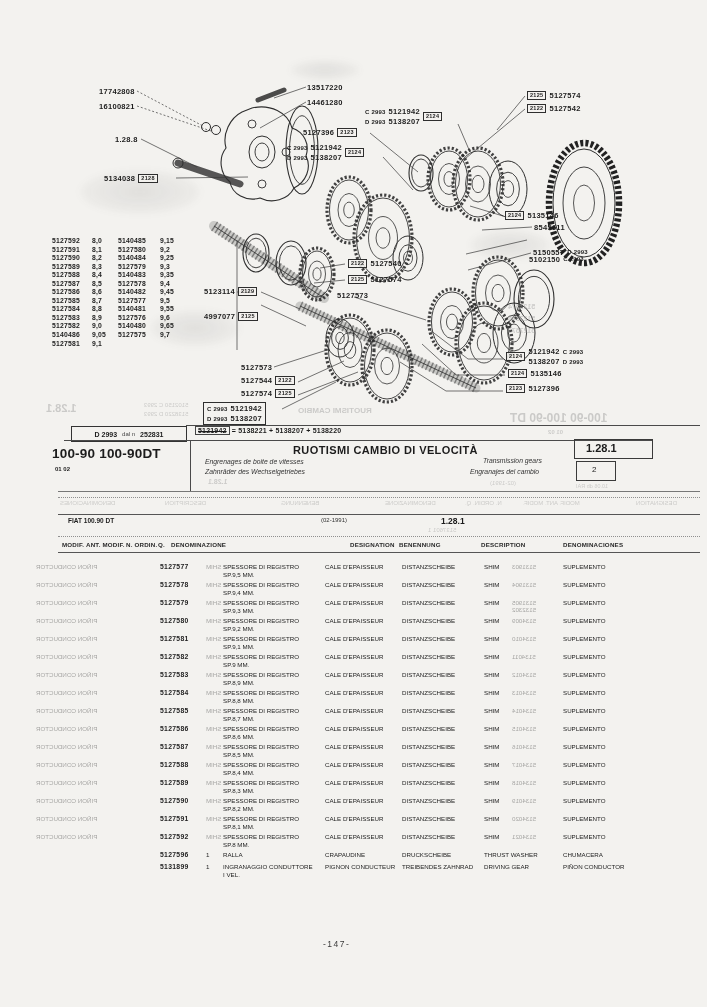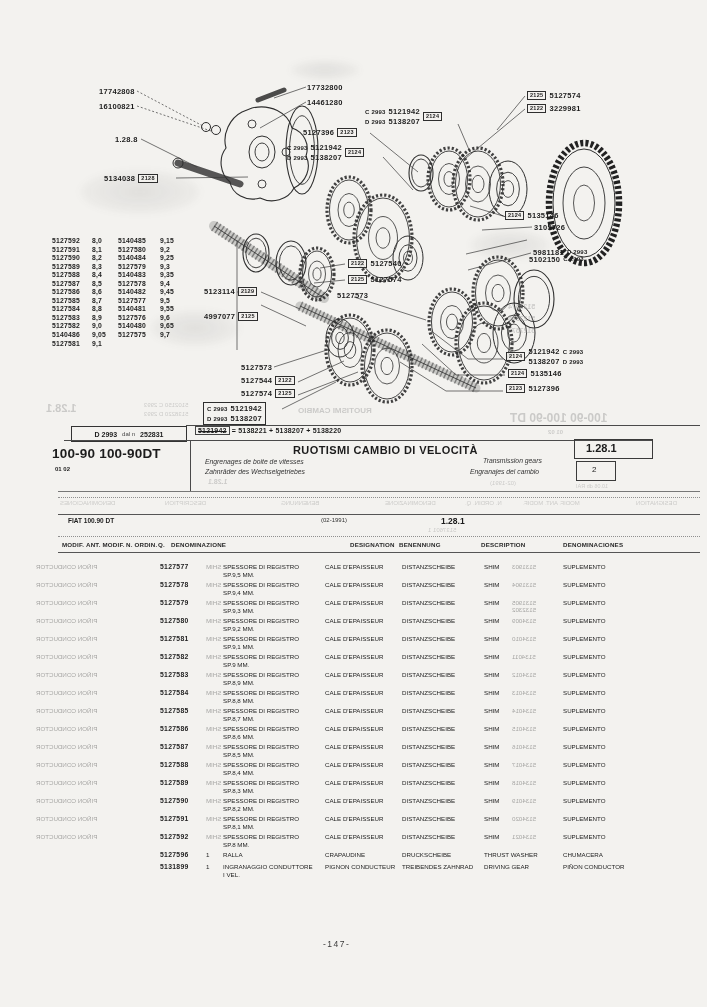--- a/index.html
+++ b/index.html
@@ -171,21 +171,21 @@
       <line x1="505" y1="375" x2="456" y2="375" stroke="#3a3a3a" stroke-width="0.7" stroke-dasharray="none"></line>
       <line x1="456" y1="375" x2="422" y2="344" stroke="#3a3a3a" stroke-width="0.7" stroke-dasharray="none"></line>
       <line x1="503" y1="391" x2="446" y2="391" stroke="#3a3a3a" stroke-width="0.7" stroke-dasharray="none"></line>
       <line x1="446" y1="391" x2="400" y2="362" stroke="#3a3a3a" stroke-width="0.7" stroke-dasharray="none"></line>
       <line x1="237" y1="240" x2="237" y2="350" stroke="#3a3a3a" stroke-width="0.7" stroke-dasharray="none"></line>
       <line x1="237" y1="292" x2="254" y2="292" stroke="#3a3a3a" stroke-width="0.7" stroke-dasharray="none"></line>
     </svg>
 
   <div id="diagram-labels">
       <div class="dlabel" style="left: 307px; top: 83px;">
-        <span>17732800</span>
+        <span>13517220</span>
       </div>
       <div class="dlabel" style="left: 307px; top: 98px;">
         <span>14461280</span>
       </div>
       <div class="dlabel" style="left: 99px; top: 87px;">
         <span>17742808</span>
       </div>
       <div class="dlabel" style="left: 99px; top: 102px;">
         <span>16100821</span>
       </div>
@@ -225,35 +225,35 @@
           </span>
         </span>
         <span class="codebox">2124</span>
       </div>
       <div class="dlabel" style="left: 527px; top: 91px;">
         <span class="codebox">2125</span>
         <span>5127574</span>
       </div>
       <div class="dlabel" style="left: 527px; top: 104px;">
         <span class="codebox">2122</span>
-        <span>3229981</span>
+        <span>5127542</span>
       </div>
       <div class="dlabel" style="left: 505px; top: 211px;">
         <span class="codebox">2124</span>
         <span>5135146</span>
       </div>
       <div class="dlabel" style="left: 534px; top: 223px;">
-        <span>3105726</span>
+        <span>8545611</span>
       </div>
       <div class="dlabel" style="left: 529px; top: 235px; margin-top: 20px;">
         <span>5102150</span>
         <span class="pre">C 2993</span>
       </div>
       <div class="dlabel" style="left: 533px; top: 248px;">
-        <span>5981181</span>
+        <span>5150557</span>
         <span class="pre">D 2993</span>
       </div>
       <div class="dlabel" style="left: 348px; top: 259px;">
         <span class="codebox">2122</span>
         <span>5127540</span>
       </div>
       <div class="dlabel" style="left: 348px; top: 275px;">
         <span class="codebox">2125</span>
         <span>5127574</span>
       </div>

